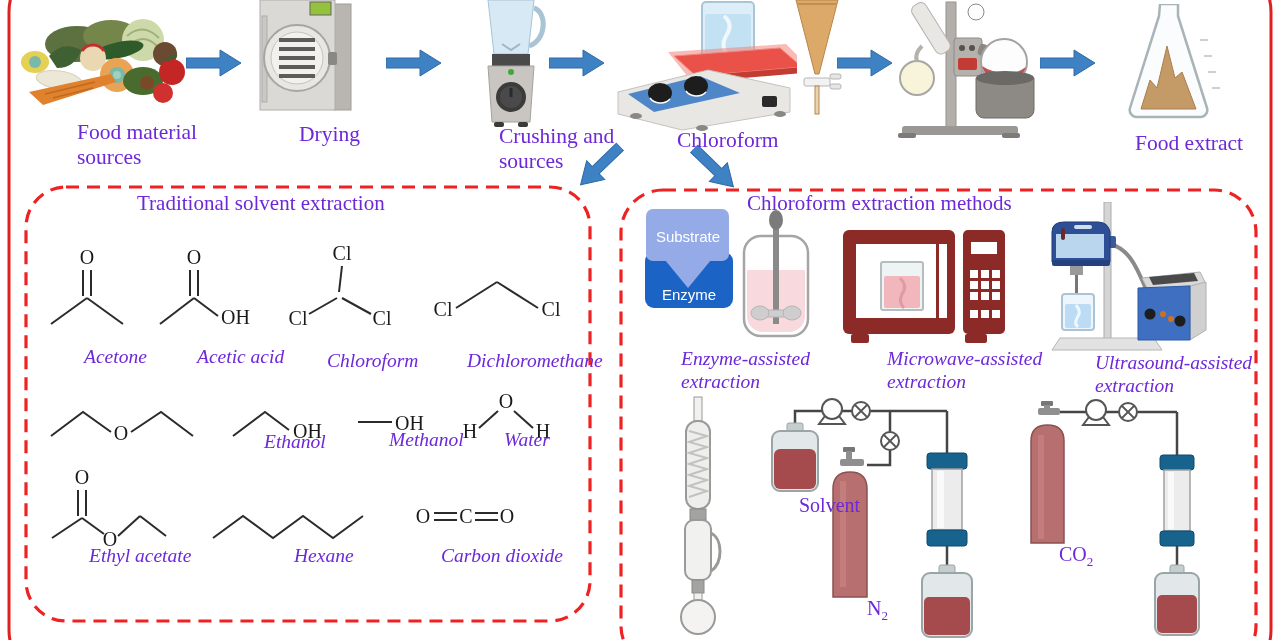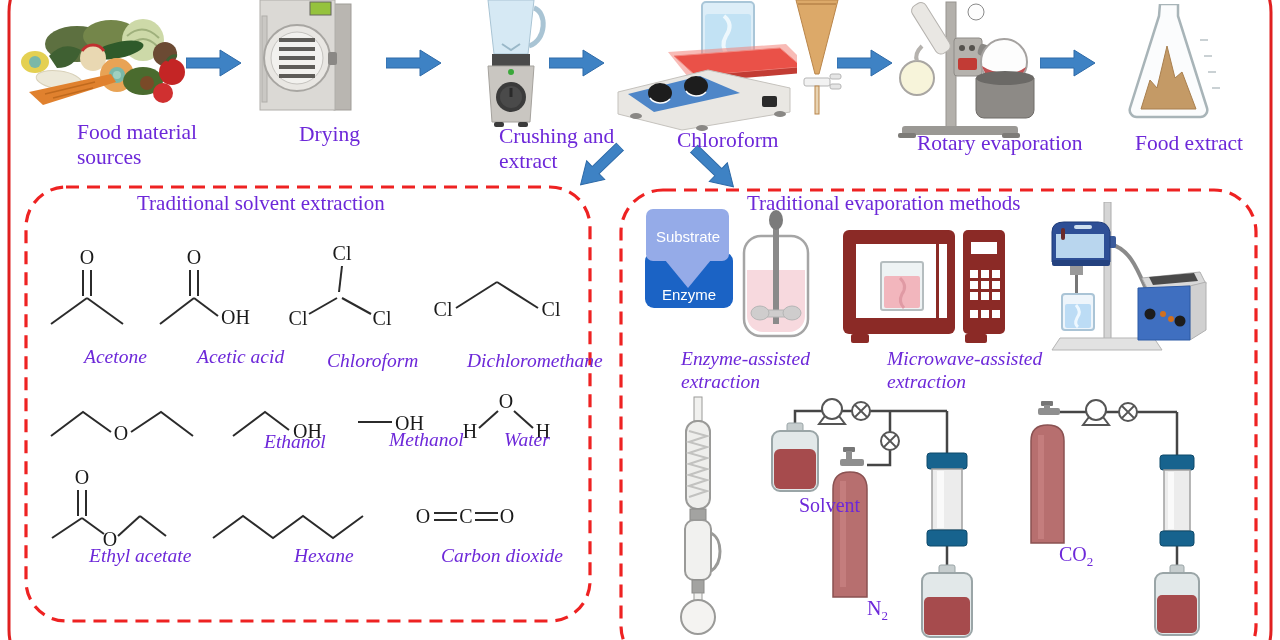--- a/index.html
+++ b/index.html
@@ -162,23 +162,22 @@
     </svg>
   <svg class="abs" style="left:572px;top:152px;transform:rotate(136deg)" width="56" height="28" viewBox="0 0 56 28">
     <polygon points="0,9 34,9 34,1 55,14 34,27 34,19 0,19" fill="#3e82c4" stroke="#2e6aa8"></polygon>
     </svg>
   <svg class="abs" style="left:686px;top:154px;transform:rotate(44deg)" width="56" height="28" viewBox="0 0 56 28">
     <polygon points="0,9 34,9 34,1 55,14 34,27 34,19 0,19" fill="#3e82c4" stroke="#2e6aa8"></polygon>
     </svg>
 
   <div class="lbl lbl-top" style="left:30px;top:120px;width:130px">Food material sources</div>
   <div class="lbl lbl-top" style="left:252px;top:122px;width:105px">Drying</div>
-  <div class="lbl lbl-top" style="left:452px;top:124px;width:120px">Crushing and extract</div>
+  <div class="lbl lbl-top" style="left:452px;top:124px;width:120px">Crushing and sources</div>
   <div class="lbl lbl-top" style="left:630px;top:128px;width:155px">Chloroform</div>
-  <div class="lbl lbl-top" style="left:870px;top:131px;width:190px">Rotary evaporation</div>
   <div class="lbl lbl-top" style="left:1088px;top:131px;width:165px">Food extract</div>
 
   <div class="lbl box-title" style="left:90px;top:191px;width:420px">Traditional solvent extraction</div>
 
   <svg class="abs chem" style="left:37px;top:244px" width="100" height="95" viewBox="0 0 100 95">
     <text x="50" y="20" text-anchor="middle">O</text>
     <line x1="46" y1="26" x2="46" y2="52"></line>
       <line x1="54" y1="26" x2="54" y2="52"></line>
     <line x1="50" y1="54" x2="14" y2="80"></line>
       <line x1="50" y1="54" x2="86" y2="80"></line>
@@ -261,21 +260,21 @@
     <text x="13" y="29" text-anchor="middle">O</text>
     <line x1="24" y1="19" x2="47" y2="19"></line>
       <line x1="24" y1="26" x2="47" y2="26"></line>
     <text x="56" y="29" text-anchor="middle">C</text>
     <line x1="65" y1="19" x2="88" y2="19"></line>
       <line x1="65" y1="26" x2="88" y2="26"></line>
     <text x="97" y="29" text-anchor="middle">O</text>
   </svg>
   <div class="lbl chem-lbl" style="left:394px;top:544px;width:145px">Carbon dioxide</div>
 
-  <div class="lbl box-title" style="left:700px;top:191px;width:470px">Traditional evaporation methods</div>
+  <div class="lbl box-title" style="left:700px;top:191px;width:470px">Chloroform extraction methods</div>
 
   <svg class="abs" style="left:645px;top:208px" width="92" height="102" viewBox="0 0 92 102">
     <rect x="0" y="44" width="88" height="56" rx="9" fill="#1b63c5"></rect>
     <rect x="1" y="1" width="83" height="52" rx="7" fill="#95abe8"></rect>
     <polygon points="20,52 43,80 66,52" fill="#95abe8"></polygon>
     <text x="43" y="34" text-anchor="middle" fill="#ffffff" font-family="Liberation Sans, sans-serif" font-size="15">Substrate</text>
     <text x="44" y="92" text-anchor="middle" fill="#ffffff" font-family="Liberation Sans, sans-serif" font-size="15">Enzyme</text>
   </svg>
 
   <svg class="abs" style="left:742px;top:210px" width="68" height="130" viewBox="0 0 68 130">
@@ -335,20 +334,21 @@
     <polygon points="158,84 174,80 174,128 158,138" fill="#d0d0d0" stroke="#b0b0b0"></polygon>
     <polygon points="106,86 158,84 158,138 106,138" fill="#3f6fc0" stroke="#2d5aa5"></polygon>
     <circle cx="118" cy="112" r="5.5" fill="#1d1d1d"></circle>
     <circle cx="131" cy="112" r="3" fill="#d07020"></circle>
     <circle cx="139" cy="117" r="3" fill="#d07020"></circle>
     <circle cx="148" cy="119" r="5.5" fill="#1d1d1d"></circle>
   </svg>
 
   <div class="lbl method-lbl" style="left:634px;top:347px;width:172px">Enzyme-assisted extraction</div>
   <div class="lbl method-lbl" style="left:840px;top:347px;width:178px">Microwave-assisted extraction</div>
+  <div class="lbl method-lbl" style="left:1048px;top:351px;width:178px">Ultrasound-assisted extraction</div>
 
   <svg class="abs" style="left:660px;top:395px" width="600" height="245" viewBox="0 0 600 245">
 
     <path class="pipe" d="M135,31 V16 H287"></path>
     <path class="pipe" d="M287,16 V60"></path>
     <path class="pipe" d="M230,16 V70 H207"></path>
     <path class="pipe" d="M400,17 H517"></path>
     <path class="pipe" d="M517,17 V63"></path>
     <path class="pipe" d="M287,150 V176"></path>
     <path class="pipe" d="M517,150 V170"></path>

